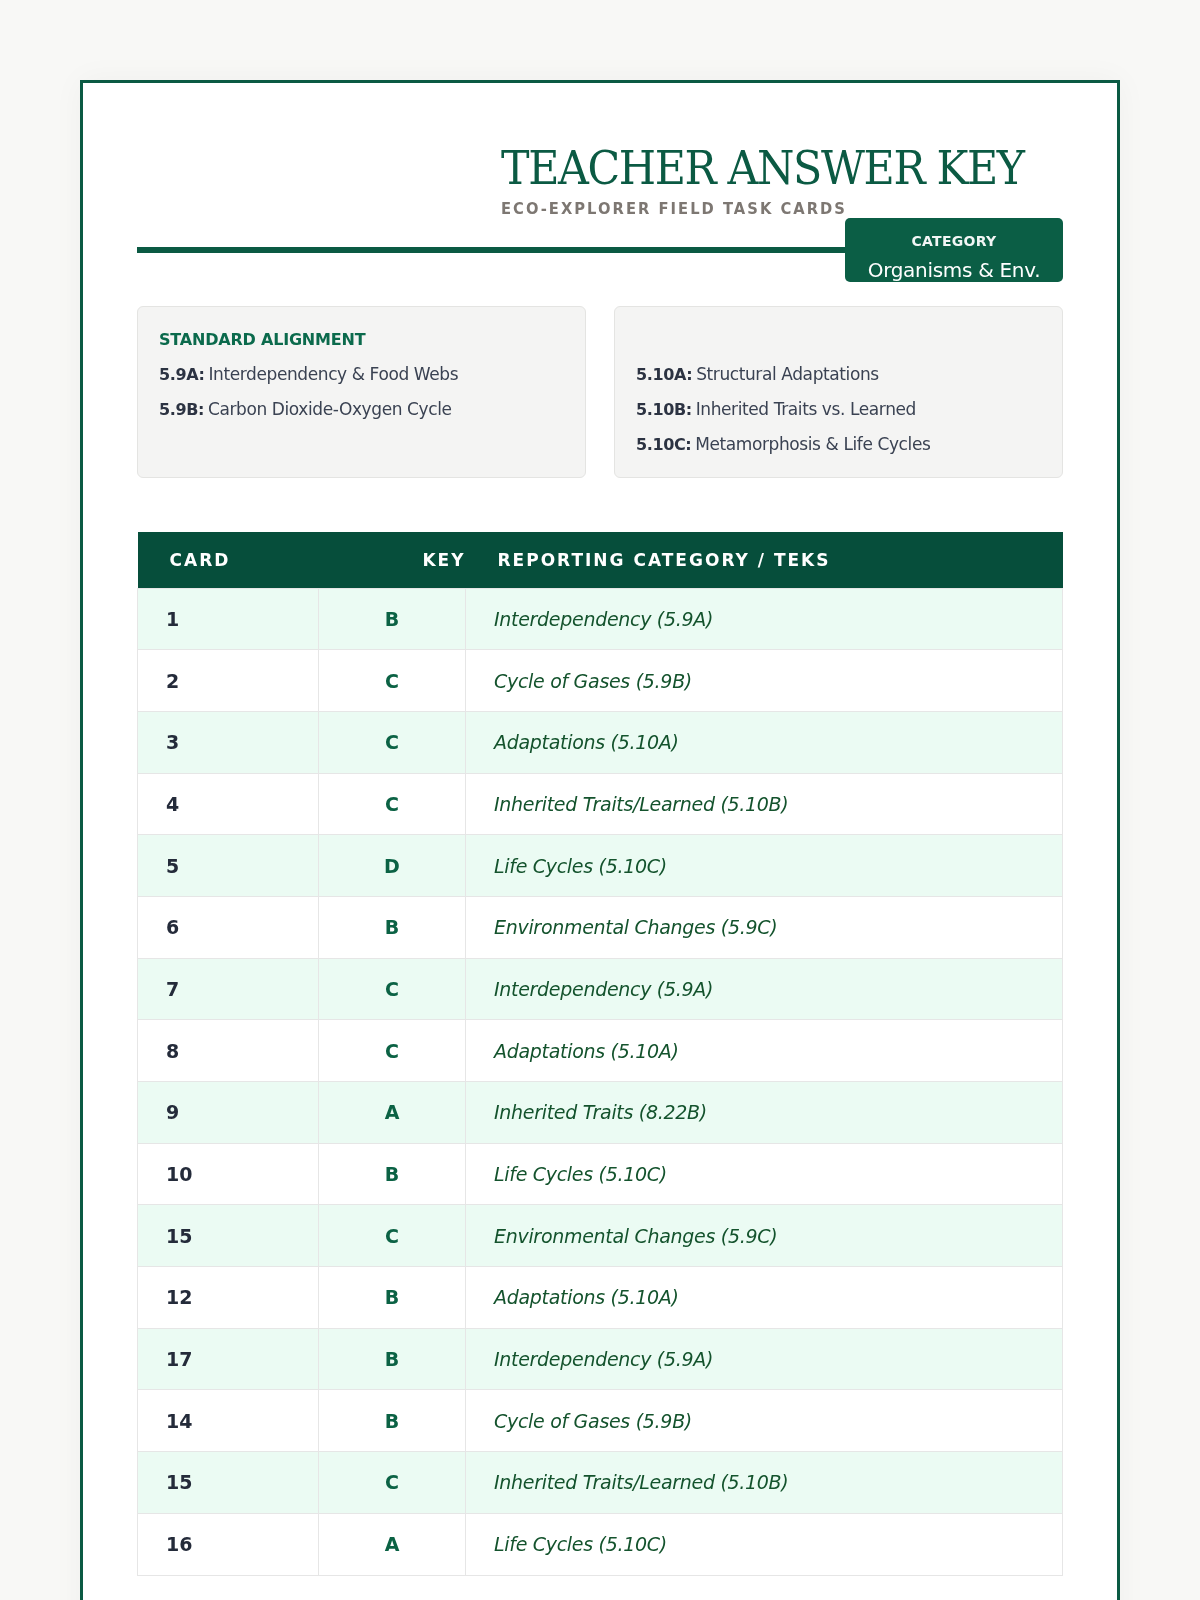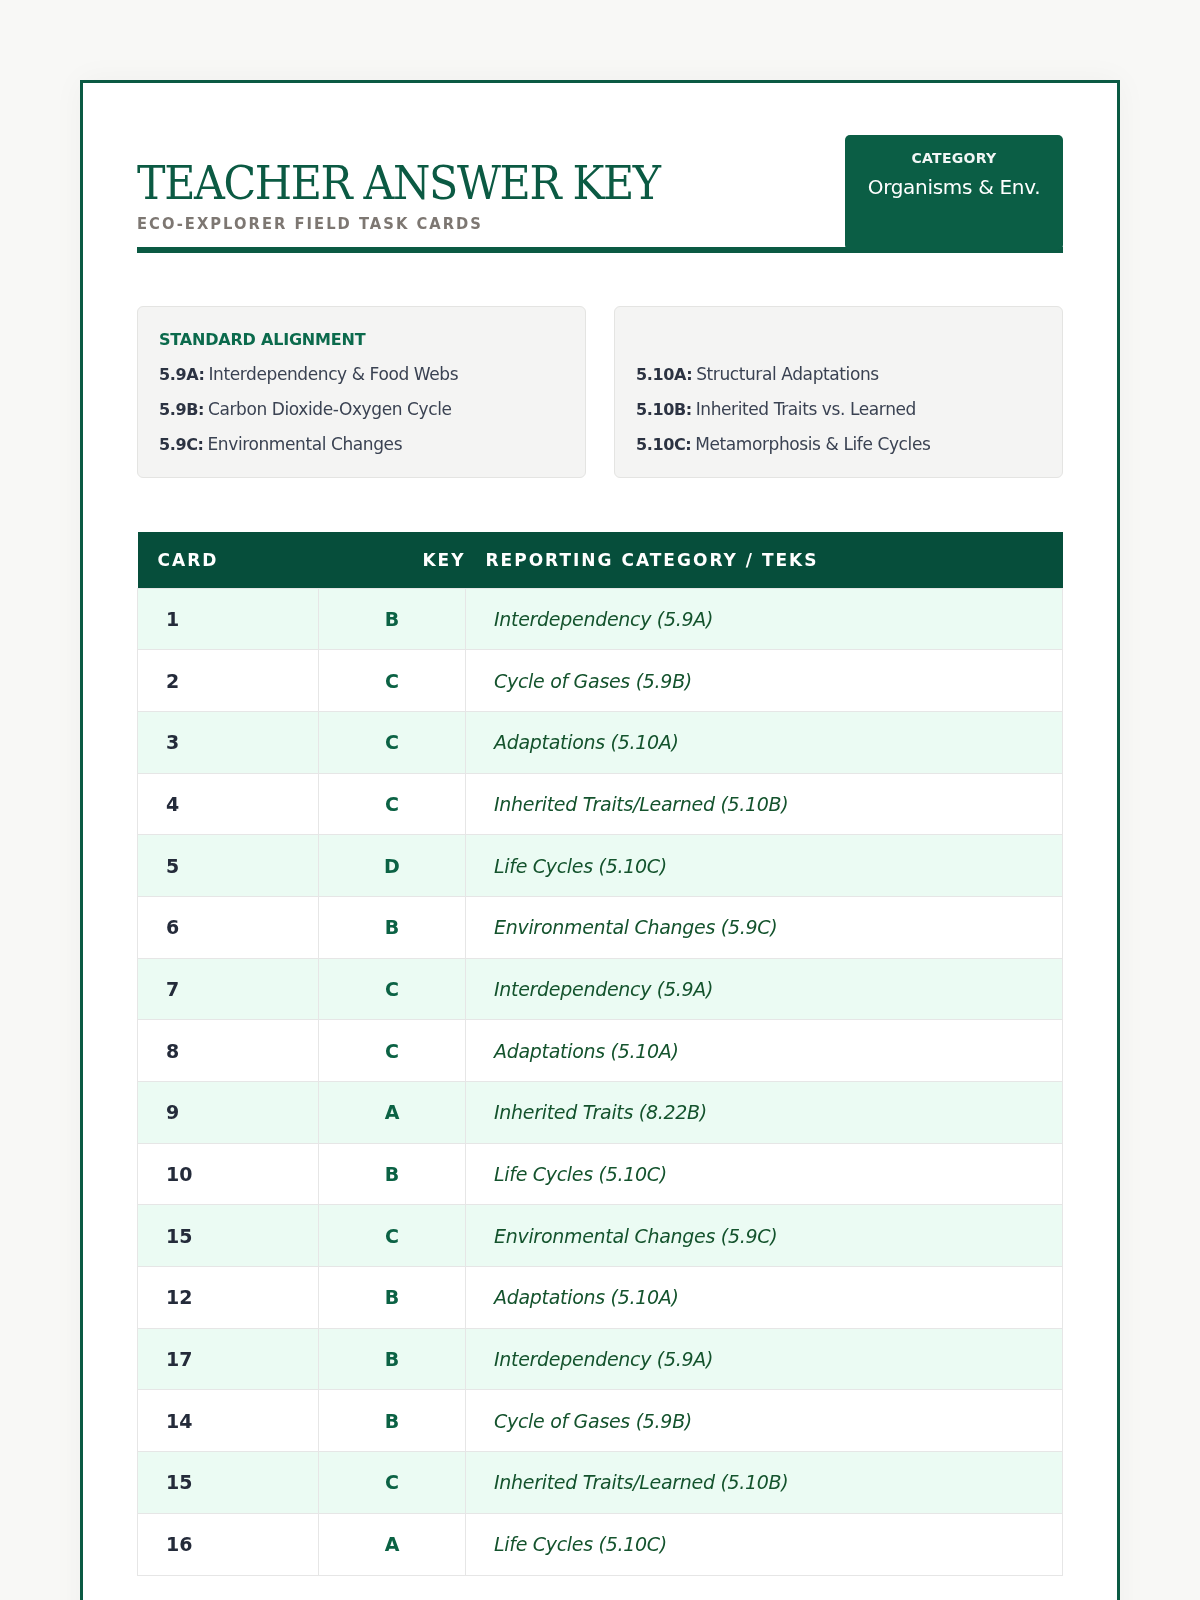--- a/index.html
+++ b/index.html
@@ -15,23 +15,24 @@
       left: 80px; top: 80px;
       width: 1040px; height: 1560px;
       background: #ffffff;
       border: 3px solid #0b5a43;
       box-shadow: 0 0 30px rgba(0,0,0,0.04);
       padding: 54px 54px 0 54px;
     }
     .header {
       display: flex;
       justify-content: space-between;
-      align-items: center;
+      align-items: flex-end;
       height: 116px;
       border-bottom: 6px solid #0b5a43;
+      flex-direction: column;
     }
     .title-block { padding-top: 2px; }
     .title {
       font-family: "DejaVu Serif", serif;
       font-size: 46px;
       font-weight: normal;
       color: #0b5a43;
       letter-spacing: -1.5px;
       line-height: 58px;
       transform: scaleX(0.93);
@@ -110,21 +111,21 @@
       table-layout: fixed;
     }
     .answer-table th {
       background: #064e3b;
       color: #ffffff;
       font-size: 17px;
       font-weight: bold;
       letter-spacing: 2px;
       height: 56px;
       text-align: left;
-      padding-left: 20px;
+      padding-left: 32px;
     }
     .answer-table th.col-key { text-align: right; padding-left: 0; }
     .answer-table td {
       height: 61.7px;
       border: 1px solid #e6e6e6;
       font-size: 19px;
       padding-left: 28px;
     }
     .answer-table tr.odd td { background: #ebfbf3; }
     .answer-table tr.even td { background: #ffffff; }
@@ -149,23 +150,20 @@
   </div>
 
   <div class="standards">
     <div class="std-box">
       <div class="std-heading">STANDARD ALIGNMENT</div>
       <div class="std-item">
         <span class="std-code">5.9A:</span><span>Interdependency &amp; Food Webs</span>
       </div>
       <div class="std-item">
         <span class="std-code">5.9B:</span><span>Carbon Dioxide-Oxygen Cycle</span>
-      </div>
-      <div class="std-item">
-        <span class="std-code">5.9C:</span><span>Environmental Changes</span>
       </div>
     </div>
     <div class="std-box">
       <div class="std-heading blank">&nbsp;</div>
       <div class="std-item">
         <span class="std-code">5.10A:</span><span>Structural Adaptations</span>
       </div>
       <div class="std-item">
         <span class="std-code">5.10B:</span><span>Inherited Traits vs. Learned</span>
       </div>

